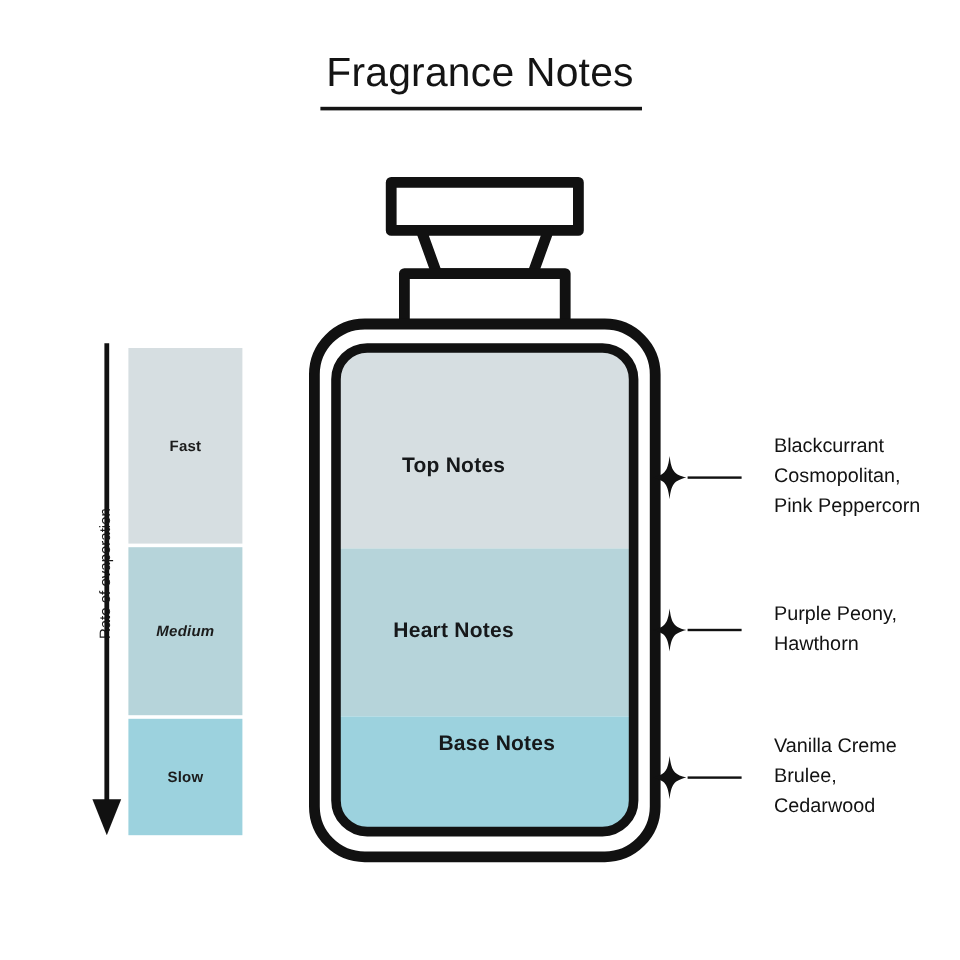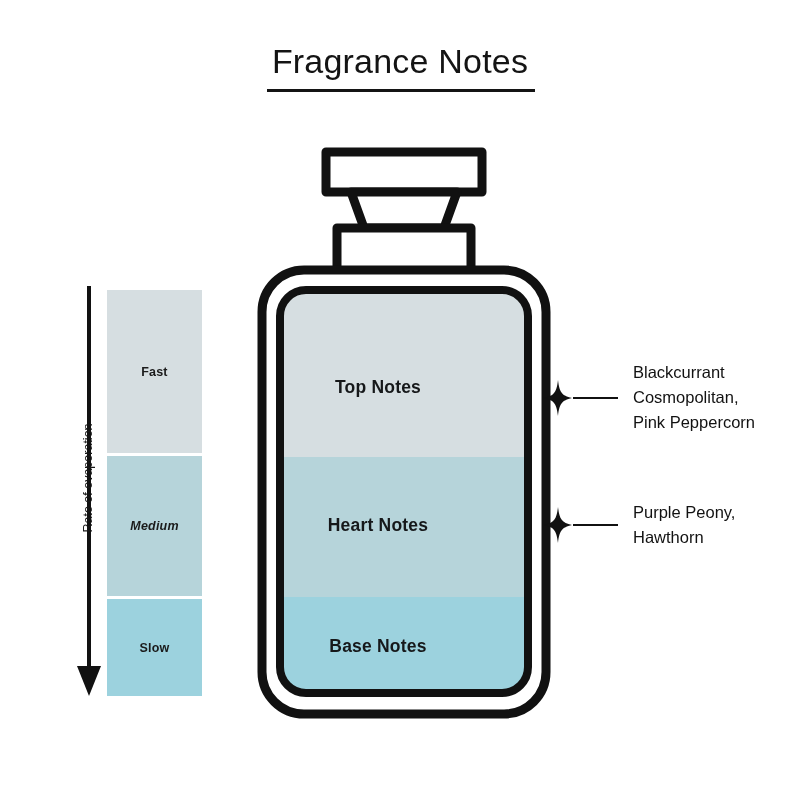--- a/index.html
+++ b/index.html
@@ -104,42 +104,42 @@
     position: absolute;
     width: 188px;
     text-align: center;
     font-size: 17.5px;
     font-weight: 600;
     color: #16181a;
     letter-spacing: 0.2px;
   }
   .note-top   { left: 36px; top: 237px; }
   .note-heart { left: 36px; top: 375px; }
-  .note-base  { left: 36px; top: 496px; }
+  .note-base  { left: 36px; top: 469px; padding-left: 36px; }
 
   
   .anno {
     position: absolute;
     display: flex;
     align-items: center;
   }
   .anno-marker {
     position: relative;
     width: 30px;
     height: 38px;
     flex: 0 0 auto;
   }
   .anno-line {
     width: 45px;
     height: 2px;
     background: #111111;
     flex: 0 0 auto;
   }
   .anno-text {
-    margin-left: 15px;
+    margin-left: 27px;
     font-size: 16.5px;
     line-height: 25px;
     color: #121212;
     white-space: pre-line;
     font-weight: 400;
   }
   .anno-top   { left: 543px; top: 360px; }
   .anno-heart { left: 543px; top: 500px; }
   .anno-base  { left: 543px; top: 610px; }
 </style>
@@ -221,14 +221,25 @@
     <div class="anno-marker">
       <svg width="30" height="38" viewBox="0 0 30 38">
         <path d="M15 1 C16.5 13.2 18.4 16.4 29 19 C18.4 21.6 16.5 24.8 15 37 C13.5 24.8 11.6 21.6 1 19 C11.6 16.4 13.5 13.2 15 1 Z" fill="#111111"></path>
       </svg>
     </div>
     <div class="anno-line"></div>
     <div class="anno-text">Purple Peony,
 Hawthorn</div>
   </div>
 
+  <div class="anno anno-base">
+    <div class="anno-marker">
+      <svg width="30" height="38" viewBox="0 0 30 38">
+        <path d="M15 1 C16.5 13.2 18.4 16.4 29 19 C18.4 21.6 16.5 24.8 15 37 C13.5 24.8 11.6 21.6 1 19 C11.6 16.4 13.5 13.2 15 1 Z" fill="#111111"></path>
+      </svg>
+    </div>
+    <div class="anno-line"></div>
+    <div class="anno-text">Vanilla Creme
+Brulee,
+Cedarwood</div>
+  </div>
 
 </div>
 
 </body></html>

